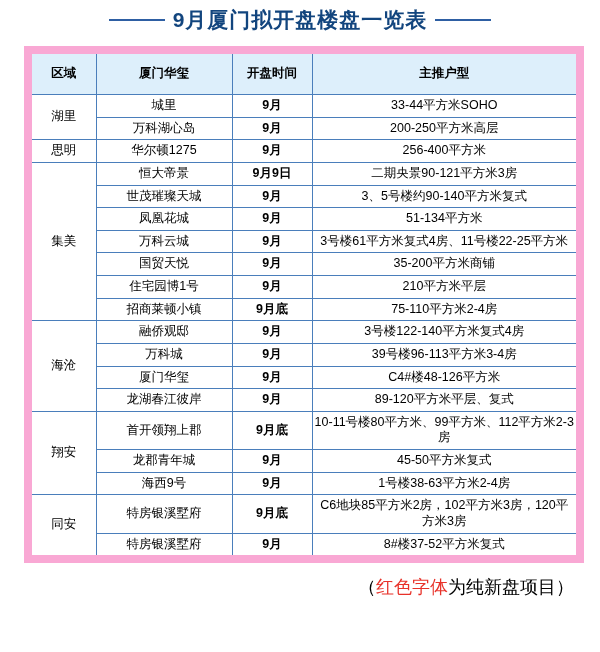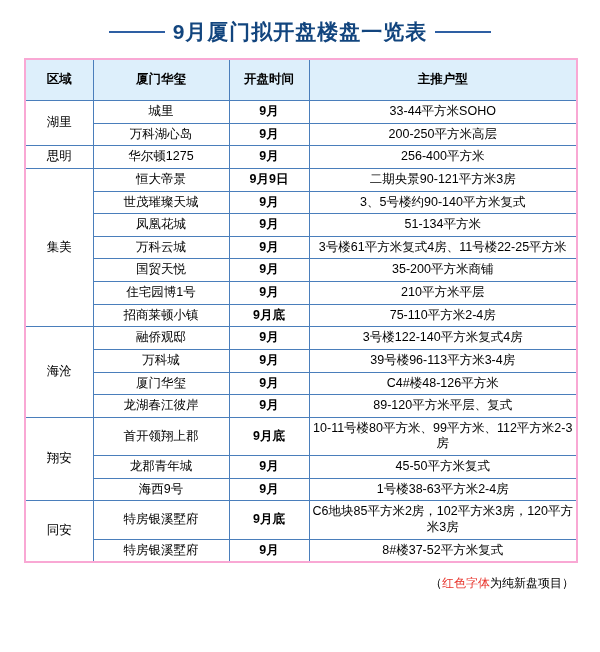--- a/index.html
+++ b/index.html
@@ -18,21 +18,21 @@
     position: relative;
     width: 600px;
     height: 652px;
     box-sizing: border-box;
   }
   
   .title-wrap {
     display: flex;
     align-items: center;
     justify-content: center;
-    padding-top: 18px;
+    padding-top: 6px;
     padding-bottom: 12px;
     gap: 8px;
   }
   .title-rule {
     height: 2px;
     background: #2e5fa3;
     width: 56px;
     flex: none;
   }
   .title-text {
@@ -44,21 +44,21 @@
   }
   
   .table-wrap {
     padding: 0 24px;
     box-sizing: border-box;
   }
   table.main {
     border-collapse: collapse;
     width: 552px;
     table-layout: fixed;
-    border: 2px solid #f9a8d4;
+    border: 8px solid #f9a8d4;
   }
   table.main td, table.main th {
     border: 1px solid #4a7ebb;
     text-align: center;
     vertical-align: middle;
     font-size: 12.5px;
     padding: 3px 2px;
     line-height: 1.25;
     color: #000;
   }
@@ -90,21 +90,21 @@
   }
   
   col.c-region { width: 68px; }
   col.c-project { width: 136px; }
   col.c-date { width: 80px; }
   col.c-unit { width: 268px; }
   
   .note {
     text-align: right;
     padding: 12px 26px 0 0;
-    font-size: 12px;
+    font-size: 18px;
     color: #000;
   }
   .note .red { color: #e8322a; }
 </style>
 </head>
 <body>
 
 <div class="page">
 
   <div class="title-wrap">

